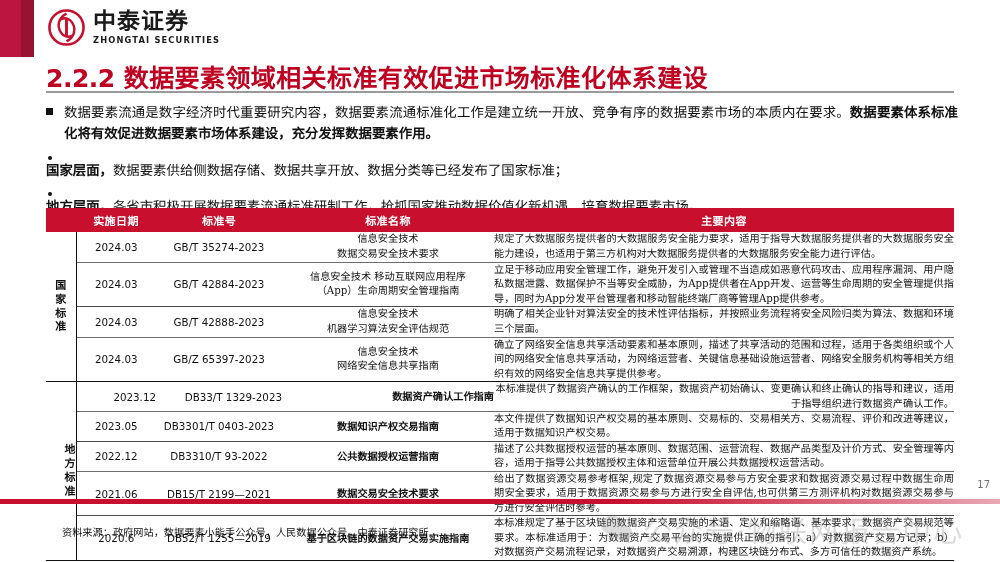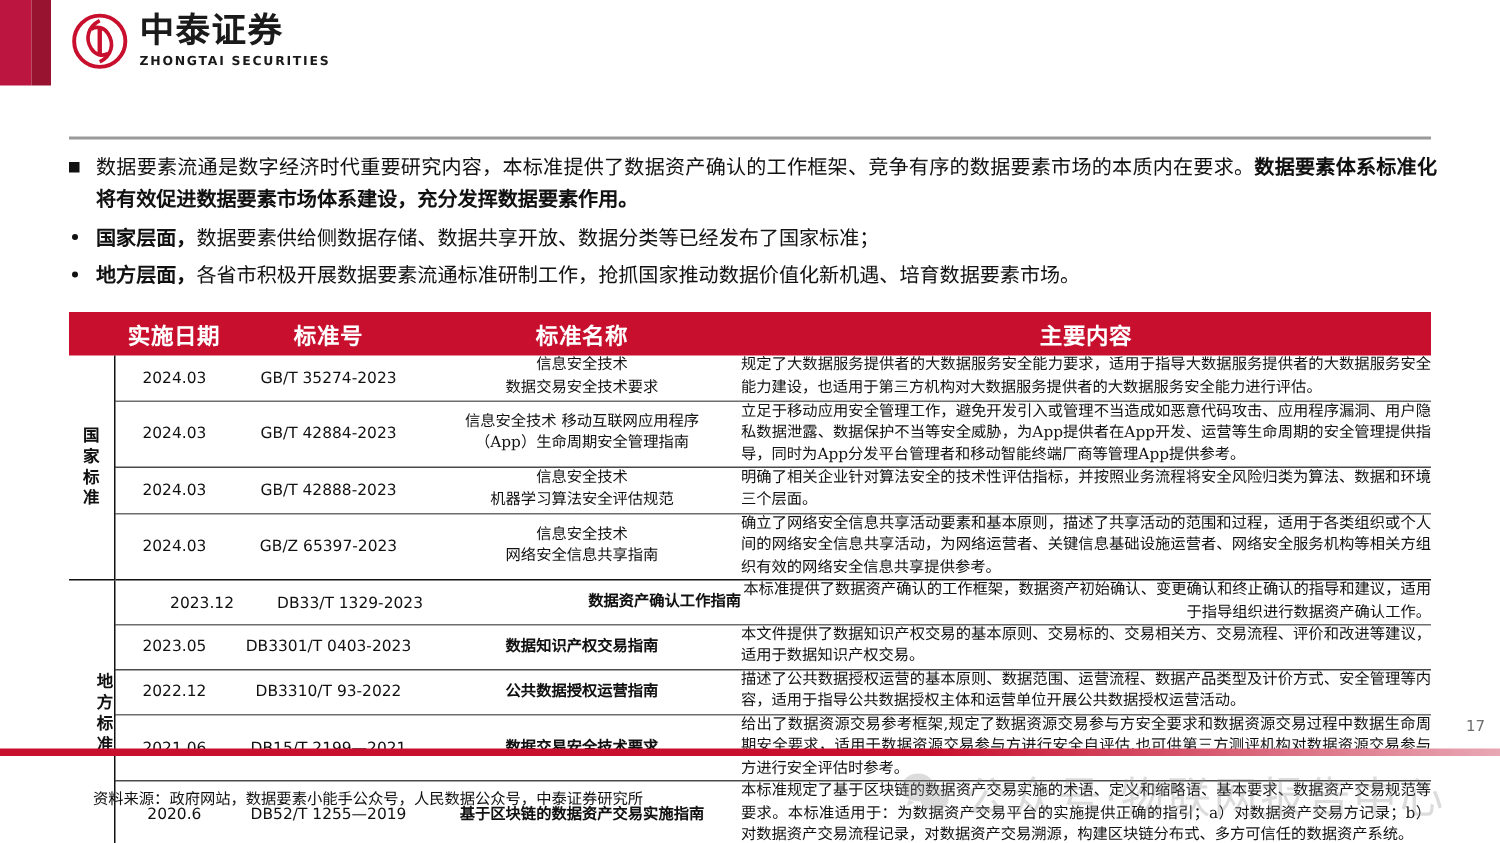--- a/index.html
+++ b/index.html
@@ -35,32 +35,32 @@
   
   .bullets{position:absolute;left:46px;top:102px;width:912px;
     font-family:"DejaVu Serif","Liberation Serif",serif;color:#111;}
   .b-row{display:flex;align-items:flex-start;margin-bottom:2px;}
   .b-mark-sq{flex:0 0 auto;width:18px;padding-top:6px;}
   .b-mark-sq i{display:block;width:7px;height:7px;background:#111;}
   .b-mark-dot{flex:0 0 auto;width:18px;padding-top:7px;}
   .b-mark-dot i{display:block;width:4px;height:4px;background:#111;border-radius:50%;margin-left:2px;}
   .b-txt{font-size:13.4px;line-height:1.52;text-align:justify;}
   .b-txt b{font-weight:bold;}
-  .b-row.sp{margin-top:4px;}
+  .b-row.sp{margin-top:4px;flex-direction:column;}
 
   
   .fig-cap{position:absolute;left:46px;top:206px;font-size:16px;color:#111;font-weight:bold;
     font-family:"DejaVu Serif","Liberation Serif",serif;}
 
   
   .tbl{position:absolute;left:46px;top:208px;width:908px;
        font-family:"DejaVu Serif","Liberation Serif",serif;
        border-collapse:collapse;table-layout:fixed;}
   .tbl th{
-    background:#c8102e;color:#ffffff;font-size:15px;font-weight:bold;
+    background:#c8102e;color:#ffffff;font-size:11px;font-weight:bold;
     padding:4px 0 4px 0;text-align:center;letter-spacing:.4px;
   }
   .tbl td{padding:0;vertical-align:middle;color:#111;}
   .grp-cell{
     width:30px;text-align:center;font-size:11px;font-weight:bold;line-height:1.25;
     border-right:1.1px solid #111;letter-spacing:0;
   }
   .grp-cell span{display:block;}
   .c-date{width:80px;text-align:center;font-size:10.3px;
           font-family:"DejaVu Sans","Liberation Sans",sans-serif;}
@@ -105,28 +105,32 @@
       <path d="M24 7 C14 12 12 22 17 30 C20 35 26 37 31 34" fill="none" stroke="#c8102e" stroke-width="3"></path>
       <path d="M24 41 C34 36 36 26 31 18 C28 13 22 11 17 14" fill="none" stroke="#c8102e" stroke-width="3"></path>
       <rect x="22.2" y="13" width="3.6" height="22" fill="#c8102e"></rect>
     </svg>
     <div class="logo-txt">
       <div class="logo-cn">中泰证券</div>
       <div class="logo-en">ZHONGTAI SECURITIES</div>
     </div>
   </div>
 
+  <div class="title">
+    <span class="num">2.2.2</span>
+    <span>数据要素领域相关标准有效促进市场标准化体系建设</span>
+  </div>
   <div class="title-rule"></div>
 
   <div class="bullets" id="bullets">
       <div class="b-row">
         <div class="b-mark-sq">
           <i></i>
         </div>
-        <div class="b-txt"><span>数据要素流通是数字经济时代重要研究内容，本标准提供了数据资产确认的工作框架、竞争有序的数据要素市场的本质内在要求。</span><b>数据要素体系标准化将有效促进数据要素市场体系建设，充分发挥数据要素作用。</b></div>
+        <div class="b-txt"><span>数据要素流通是数字经济时代重要研究内容，数据要素流通标准化工作是建立统一开放、竞争有序的数据要素市场的本质内在要求。</span><b>数据要素体系标准化将有效促进数据要素市场体系建设，充分发挥数据要素作用。</b></div>
       </div>
       <div class="b-row sp">
         <div class="b-mark-dot">
           <i></i>
         </div>
         <div class="b-txt"><b>国家层面，</b><span>数据要素供给侧数据存储、数据共享开放、数据分类等已经发布了国家标准；</span></div>
       </div>
       <div class="b-row sp">
         <div class="b-mark-dot">
           <i></i>

